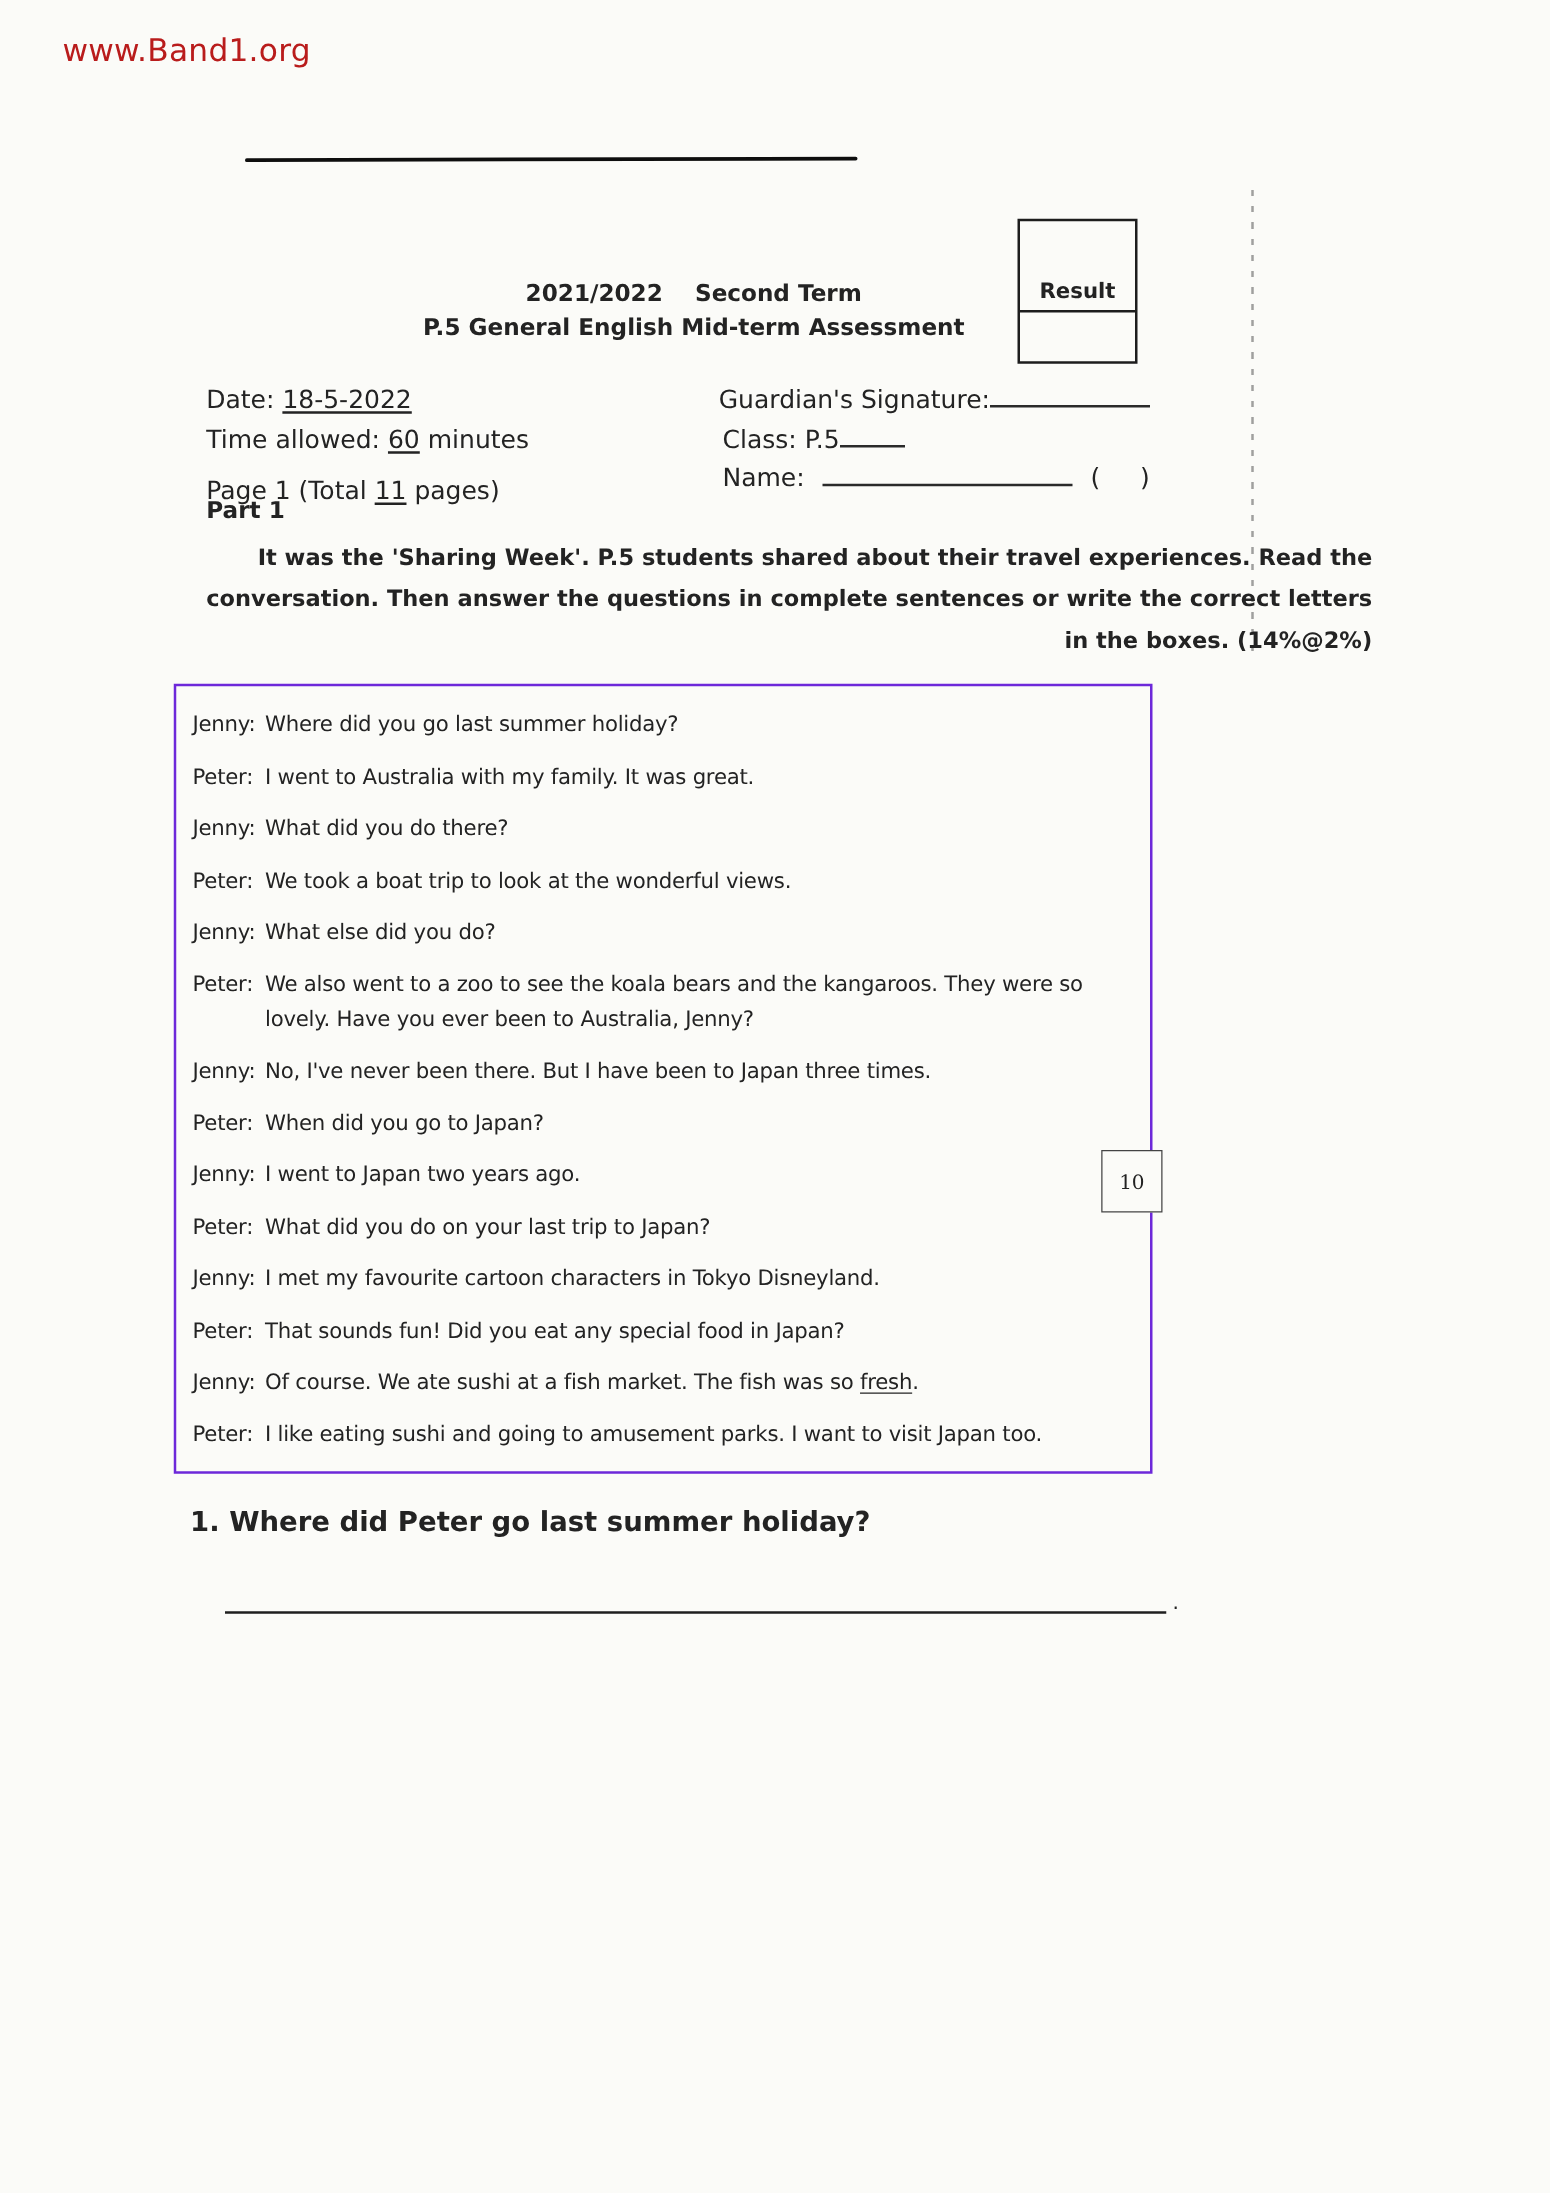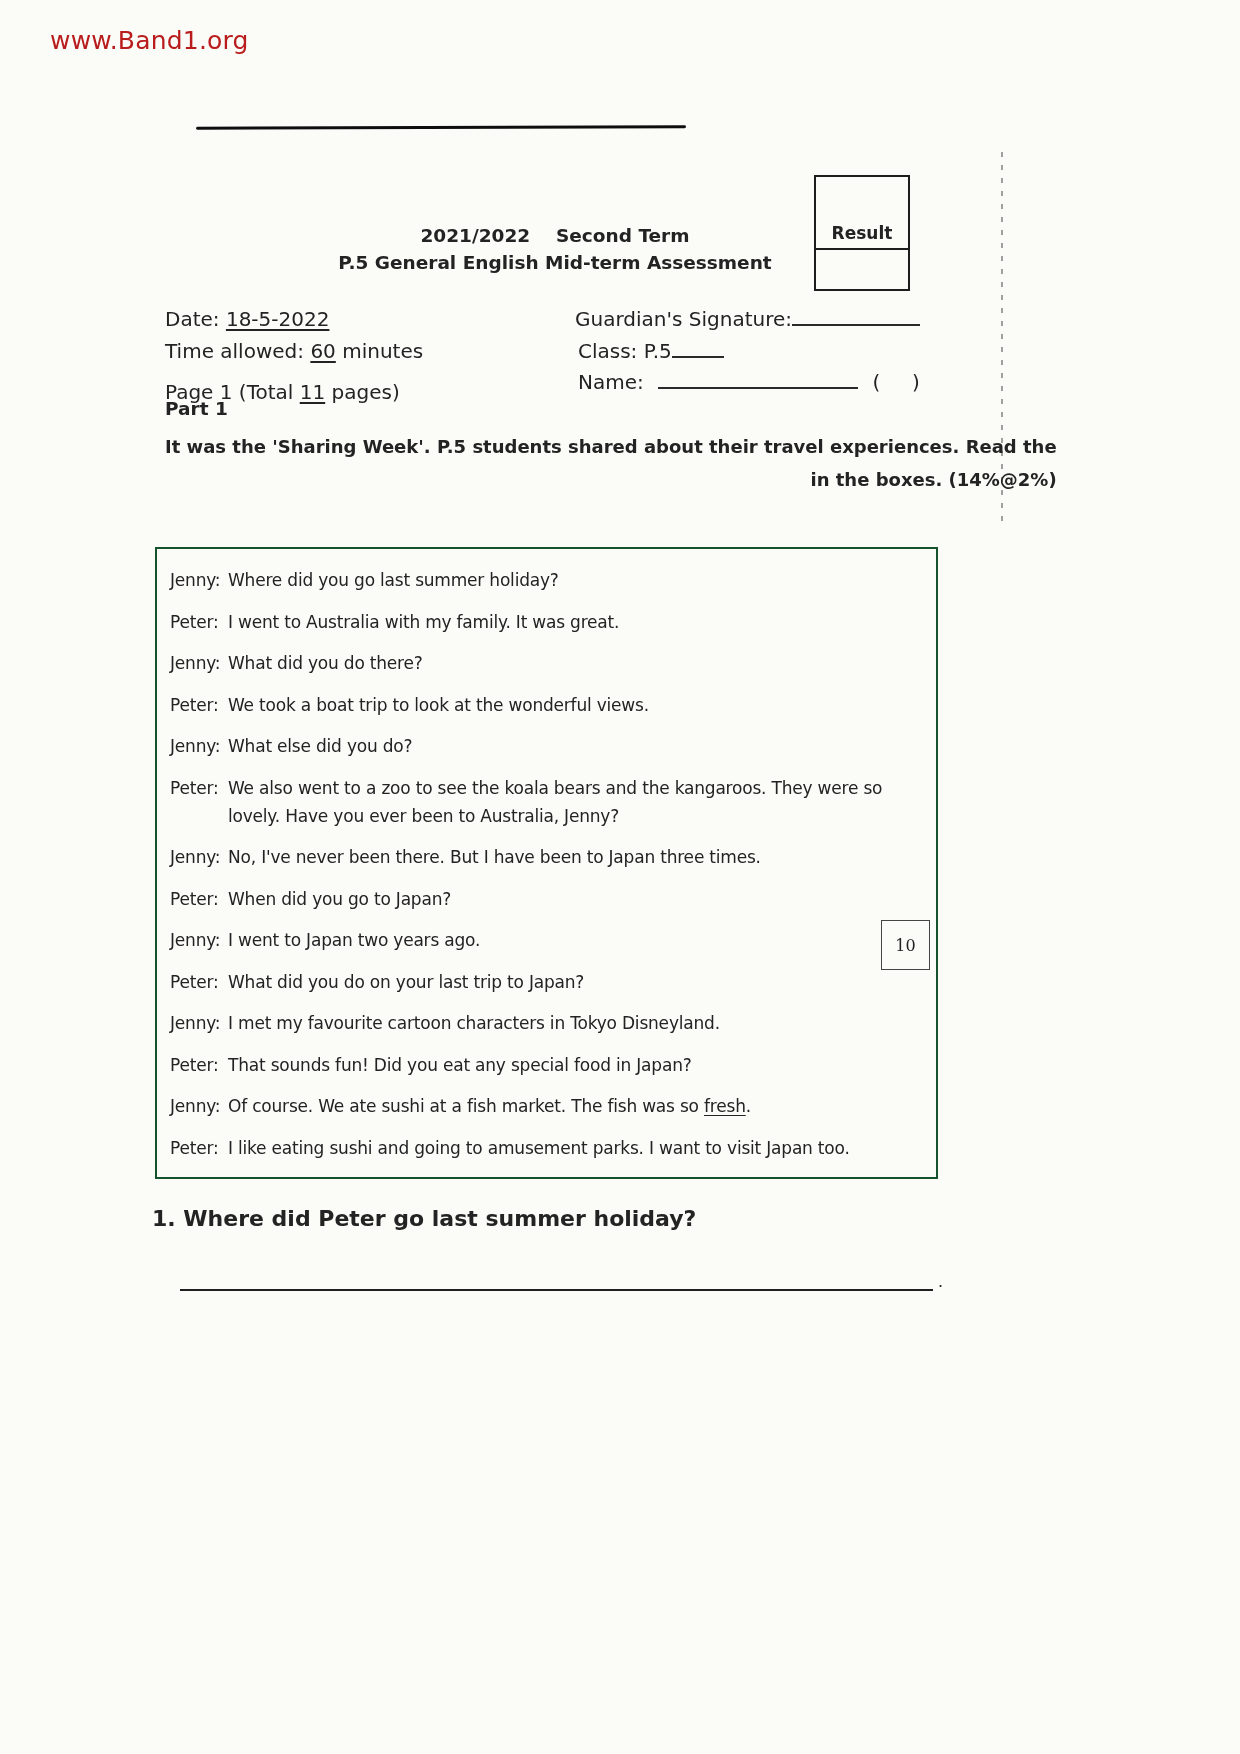--- a/index.html
+++ b/index.html
@@ -56,22 +56,22 @@
     display: inline-block; border-bottom: 2px solid #2a2a2a;
     height: 15px; vertical-align: baseline;
   }
 
   .part-title { left: 165px; top: 398px; font-size: 18.5px; font-weight: 700; }
 
   .instructions { left: 165px; top: 430px; font-size: 18px; font-weight: 600; line-height: 33px; }
   .instructions > div { white-space: nowrap; text-align: right; }
 
   .convo-box {
-    left: 155px; top: 547px; width: 783px; height: 632px;
-    border: 2px solid #14532d; padding: 17px 12px 8px 13px;
+    left: 139px; top: 547px; width: 783px; height: 632px;
+    border: 2px solid #6d28d9; padding: 17px 12px 8px 13px;
     background: transparent;
   }
   .convo-line {
     display: flex; margin-bottom: 13.5px;
     font-size: 17px; line-height: 28px; letter-spacing: -0.2px;
   }
   .convo-line .speaker { flex: 0 0 58px; }
   .convo-line .line-text { flex: 1 1 auto; }
 
   .score-box {
@@ -126,20 +126,21 @@
   <div class="abs meta-row" style="left:578px; top:369px;">
     <span>Name:</span>
     <span class="blank" style="width:200px; margin:0 8px;"></span>
     <span>(&nbsp;&nbsp;&nbsp;&nbsp;&nbsp;)</span>
   </div>
 
   <div class="abs part-title">Part 1</div>
 
   <div class="abs instructions" id="instructions">
       <div>It was the 'Sharing Week'. P.5 students shared about their travel experiences. Read the</div>
+      <div>conversation. Then answer the questions in complete sentences or write the correct letters</div>
       <div>in the boxes. (14%@2%)</div>
     </div>
 
   <div class="abs convo-box">
     <div id="convo-lines">
         <div class="convo-line">
           <span class="speaker">Jenny:</span>
           <span class="line-text">Where did you go last summer holiday?</span>
         </div>
         <div class="convo-line">

